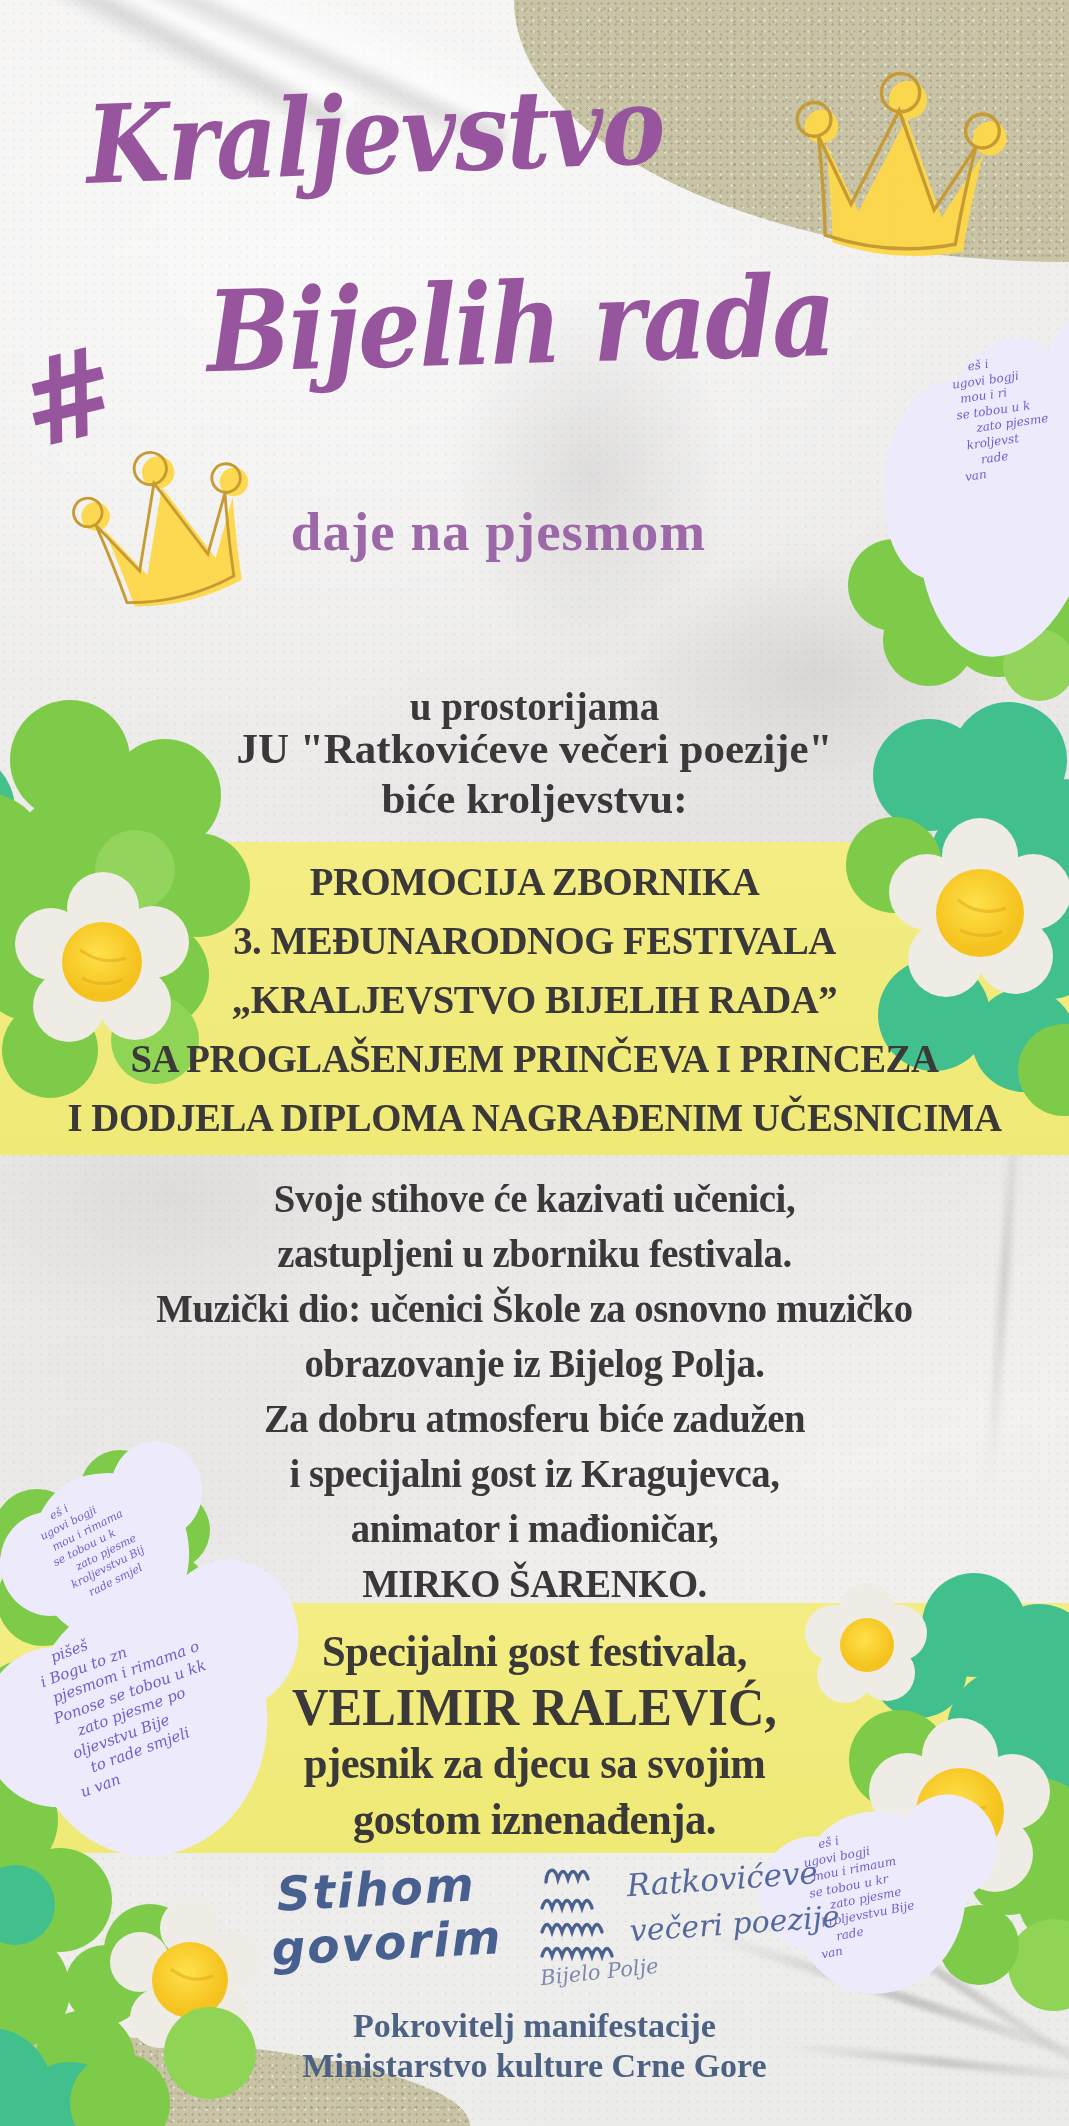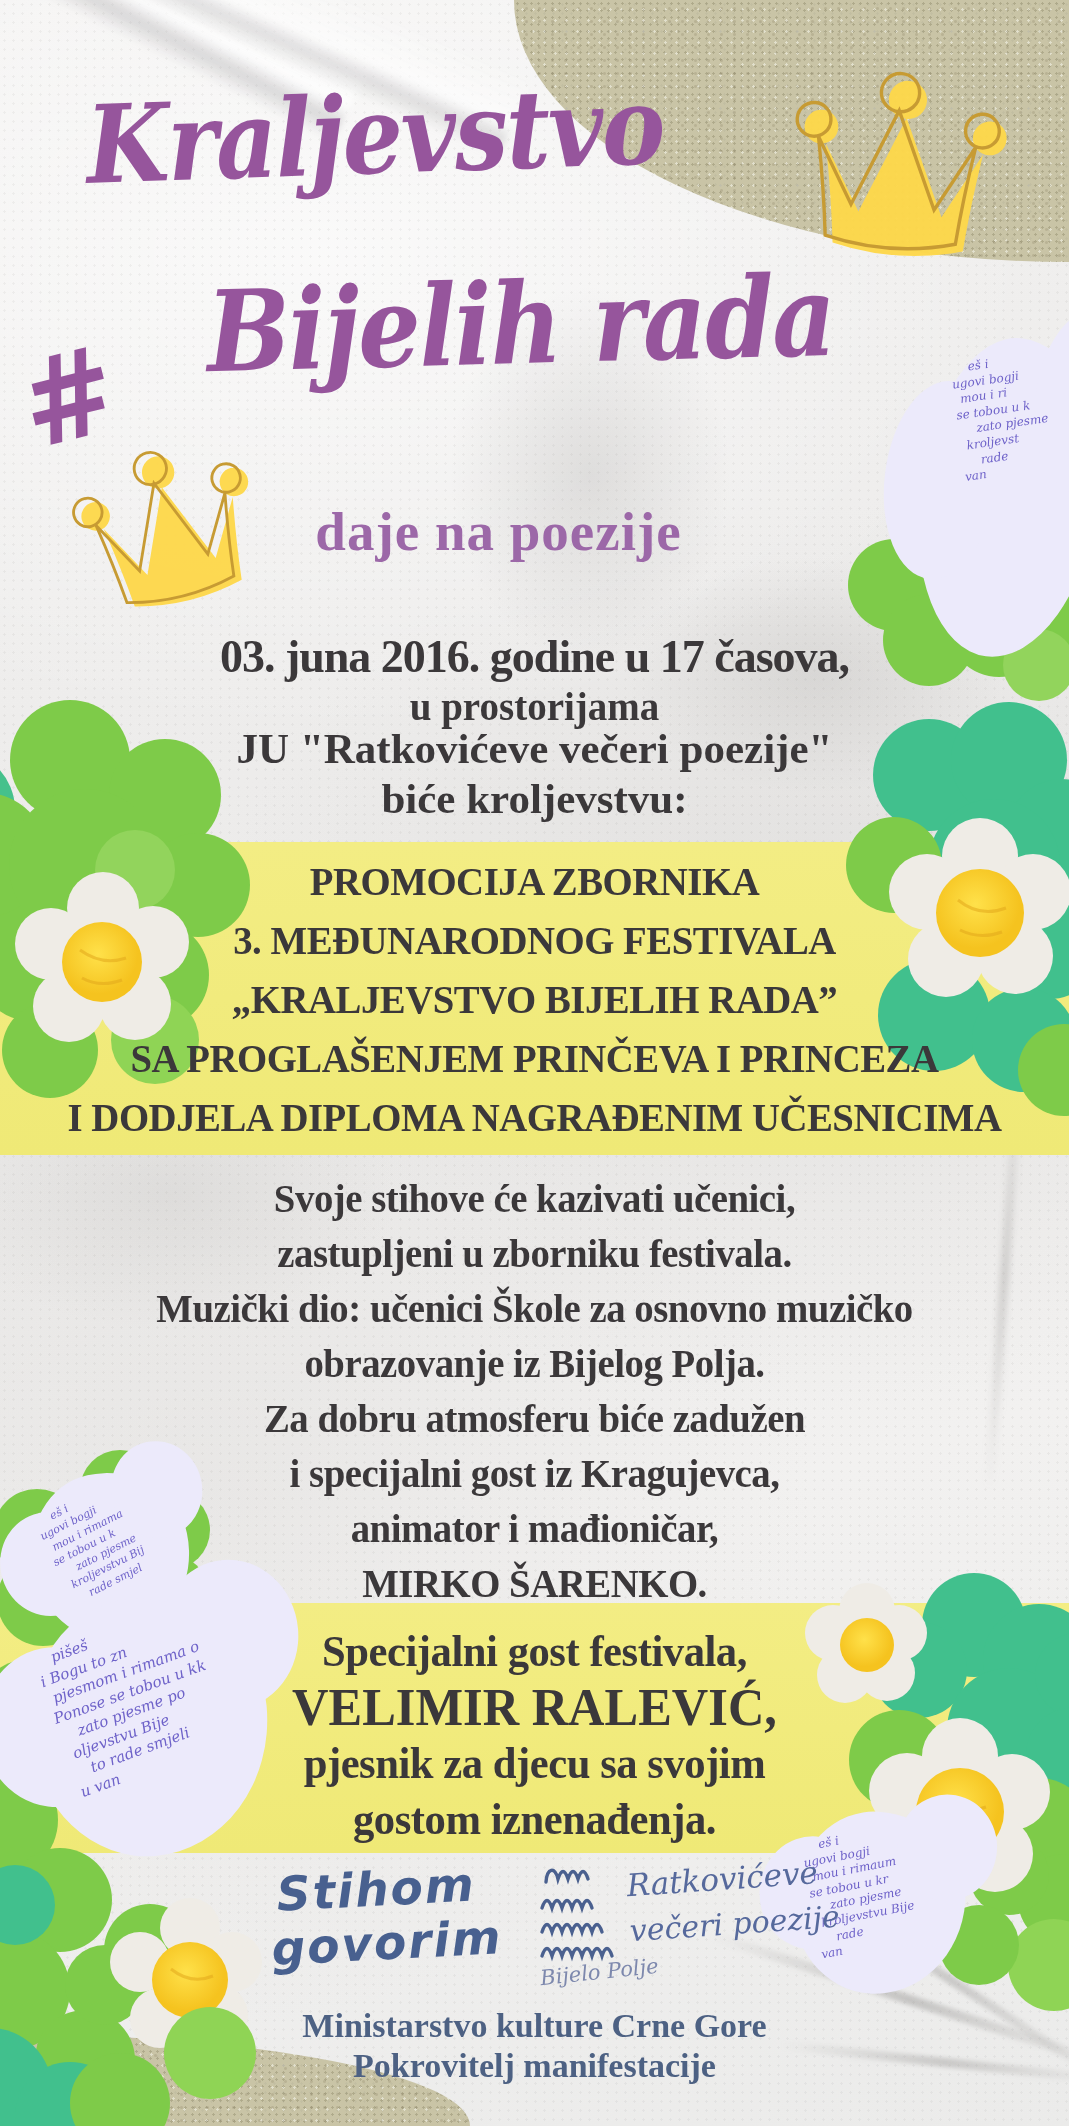--- a/index.html
+++ b/index.html
@@ -332,23 +332,22 @@
       <path d="M30,85 L63,143 L100,57 L137,143 L170,85 Q162,131 158,172 Q100,187 42,172 Q38,131 30,85 Z"></path>
       <circle cx="25" cy="70" r="15"></circle>
         <circle cx="100" cy="41" r="17"></circle>
         <circle cx="175" cy="70" r="15"></circle>
     </g>
   </svg>
 
   <div class="abs t1"><span class="script">Kraljevstvo</span></div>
   <div class="hash">#</div>
   <div class="abs t2"><span class="script">Bijelih rada</span></div>
-  <div class="txt subtitle">daje na poezije</div>
-
-  <div class="txt il1">03. juna 2016. godine u 17 časova,</div>
+  <div class="txt subtitle">daje na pjesmom</div>
+
   <div class="txt il2">u prostorijama</div>
   <div class="txt il3">JU "Ratkovićeve večeri poezije"</div>
   <div class="txt il4">biće kroljevstvu:</div>
 
   <div class="bandtext bt1">
     <div class="h1line">PROMOCIJA ZBORNIKA</div>
     <div class="h1line">3. MEĐUNARODNOG FESTIVALA</div>
     <div class="h1line">„KRALJEVSTVO BIJELIH RADA”</div>
     <div class="h1line">SA PROGLAŠENJEM PRINČEVA I PRINCEZA</div>
     <div class="h1line">I DODJELA DIPLOMA NAGRAĐENIM UČESNICIMA</div>
@@ -384,17 +383,17 @@
       <path d="M12,92 q5,-15 10,0 q5,-15 10,0 q5,-15 10,0 q5,-15 10,0 q5,-15 10,0 q5,-15 10,0 q5,-15 10,0"></path>
     </g>
   </svg>
   <div class="ratk">
     <span class="r1">Ratkovićeve</span>
     <span class="r2">večeri poezije</span>
   </div>
   <div class="bpolje">Bijelo Polje</div>
 
   <div class="txt footer">
+    <div class="fline">Pokrovitelj manifestacije</div>
     <div class="fline">Ministarstvo kulture Crne Gore</div>
-    <div class="fline">Pokrovitelj manifestacije</div>
   </div>
 
 </div>
 
 </body></html>

